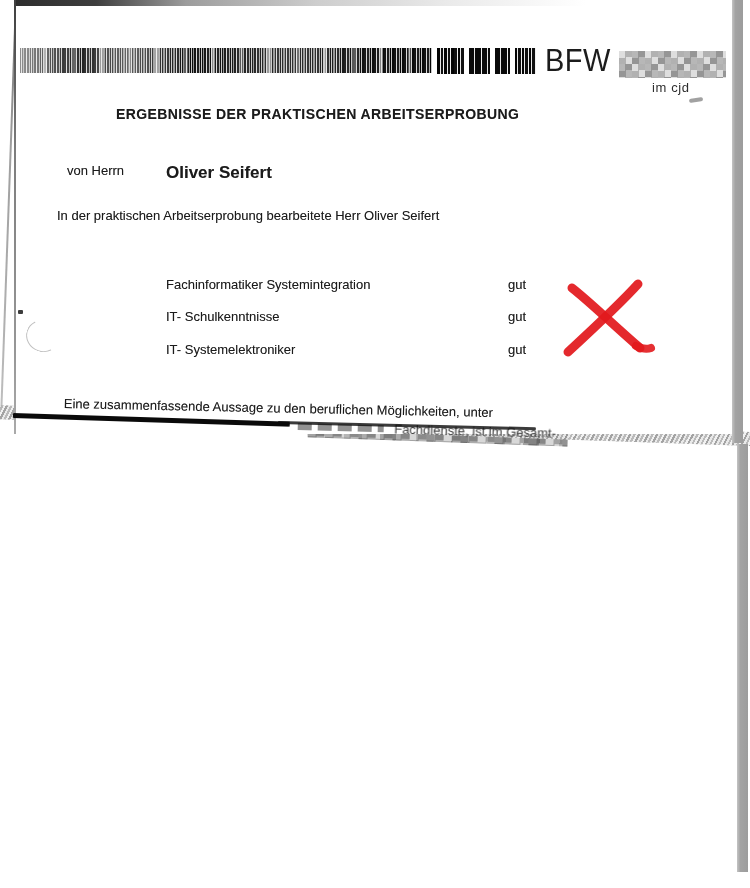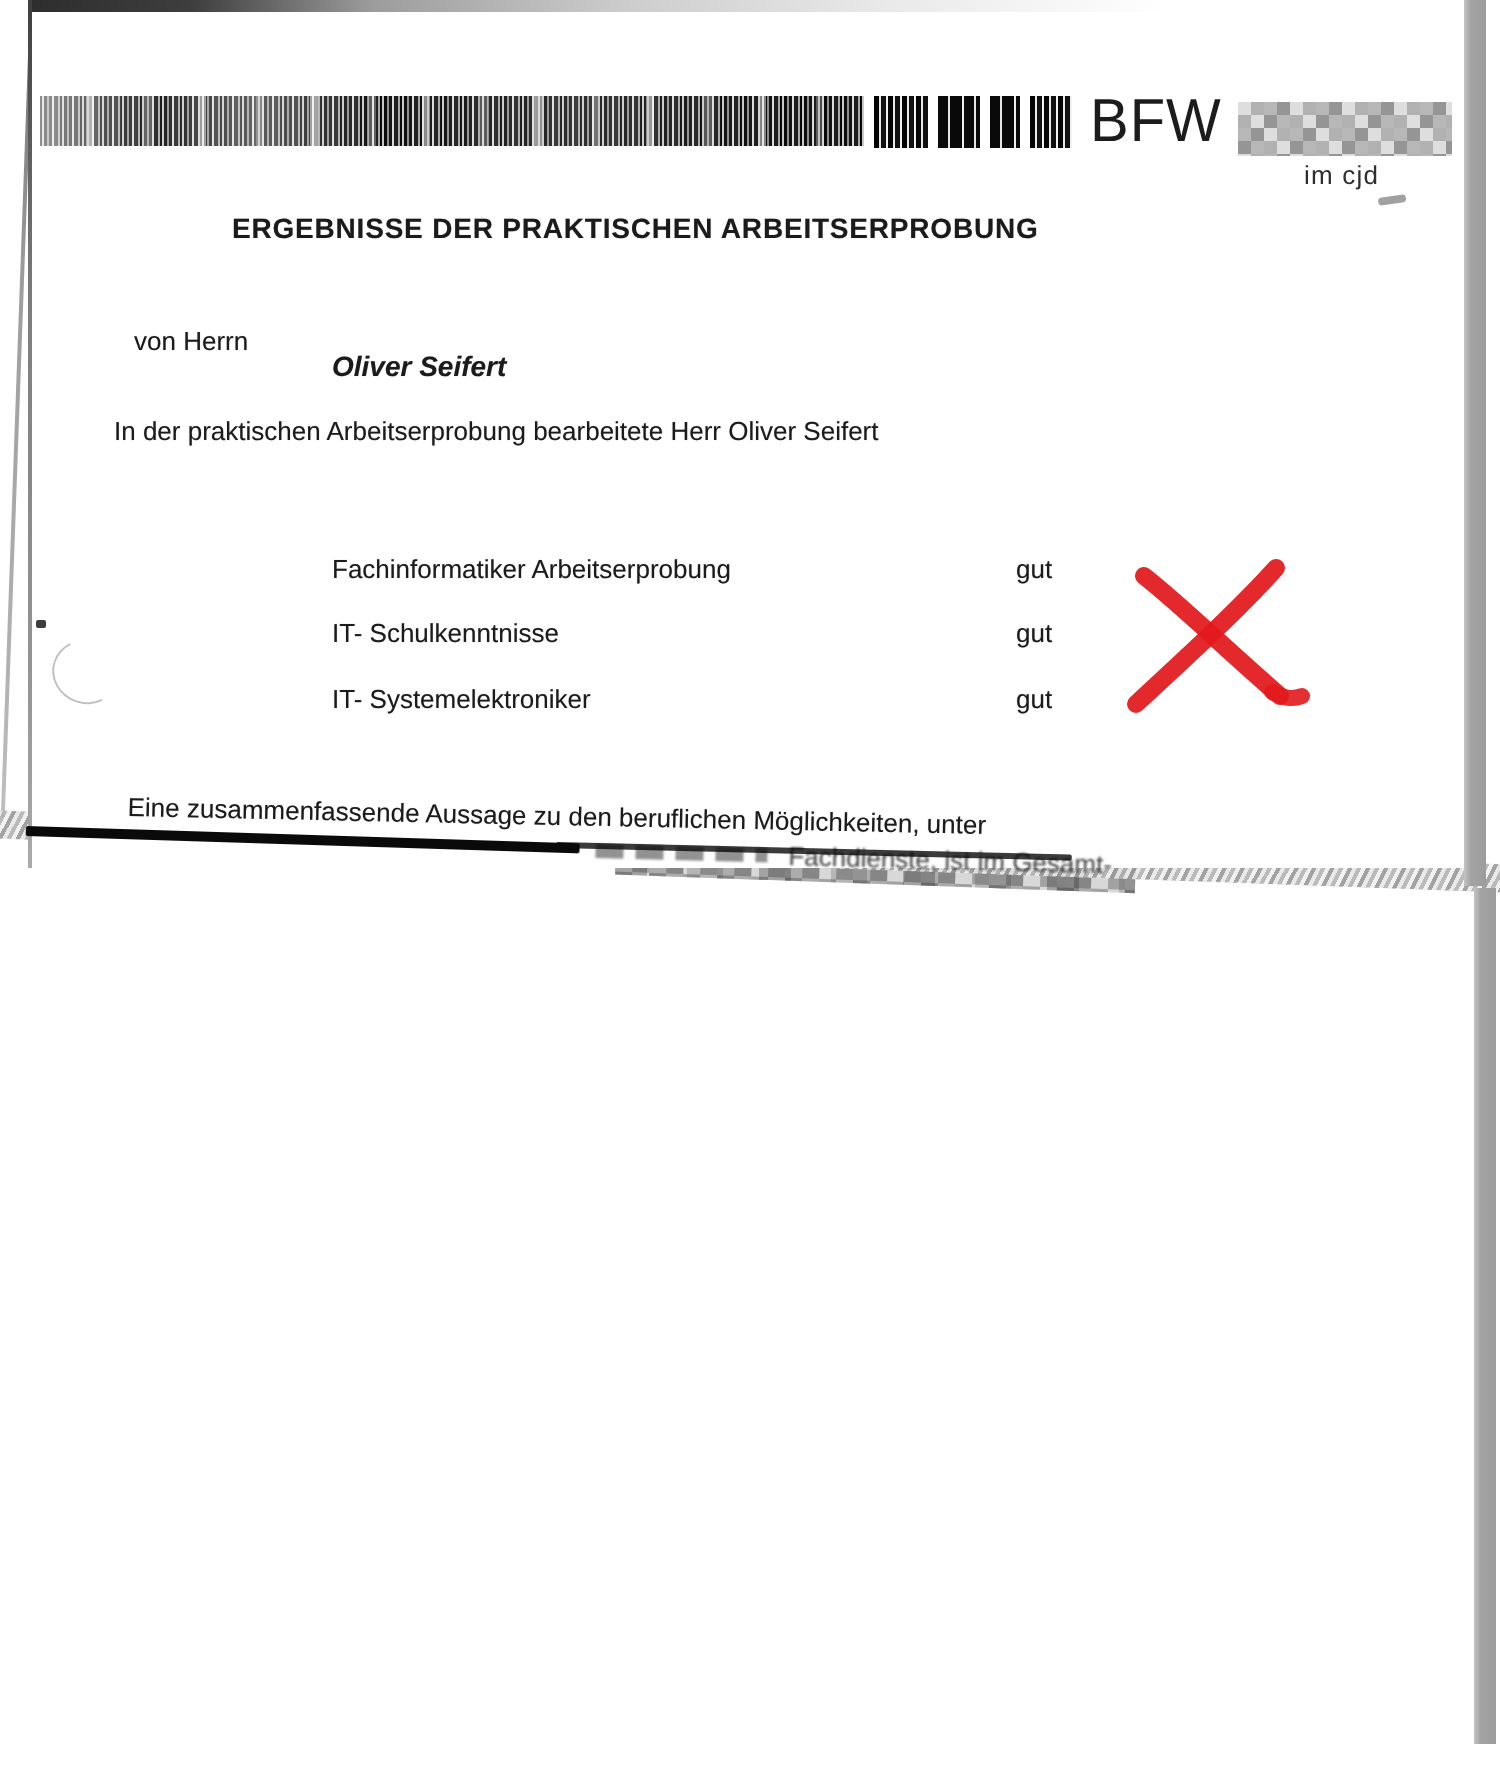--- a/index.html
+++ b/index.html
@@ -134,28 +134,28 @@
     <div class="bb" style="width:21px;"></div>
     <div class="brand">BFW</div>
     <div class="mosaic" style="width:107px;height:27px;margin-left:8px;transform:translateY(4px);"></div>
   </div>
   <div class="abs imcjd" style="left:652px;top:80px;">im cjd</div>
   <div class="abs cjd-smudge" style="left:689px;top:98px;"></div>
 
   <div class="abs txt title" style="left:68px;top:106px;margin-left:48px;">ERGEBNISSE DER PRAKTISCHEN ARBEITSERPROBUNG</div>
 
   <div class="abs txt" style="left:67px;top:163px;font-size:13px;">von Herrn</div>
-  <div class="abs txt" style="left:166px;top:175px;font-size:14px;font-weight:bold;font-style:italic;">Oliver Seifert</div>
+  <div class="abs txt" style="left:166px;top:163px;font-size:17px;font-weight:bold;">Oliver Seifert</div>
 
   <div class="abs txt body13" style="left:57px;top:205px;">
     <div>In der praktischen Arbeitserprobung bearbeitete Herr Oliver Seifert</div>
   </div>
 
   <div class="abs txt grade-row" style="left:166px;top:277px;width:420px;height:18px;font-size:13px;">
-    <span class="glabel">Fachinformatiker Arbeitserprobung</span>
+    <span class="glabel">Fachinformatiker Systemintegration</span>
     <span class="gval">gut</span>
   </div>
   <div class="abs txt grade-row" style="left:166px;top:309px;width:420px;height:18px;font-size:13px;">
     <span class="glabel">IT- Schulkenntnisse</span>
     <span class="gval">gut</span>
   </div>
   <div class="abs txt grade-row" style="left:166px;top:342px;width:420px;height:18px;font-size:13px;">
     <span class="glabel">IT- Systemelektroniker</span>
     <span class="gval">gut</span>
   </div>

